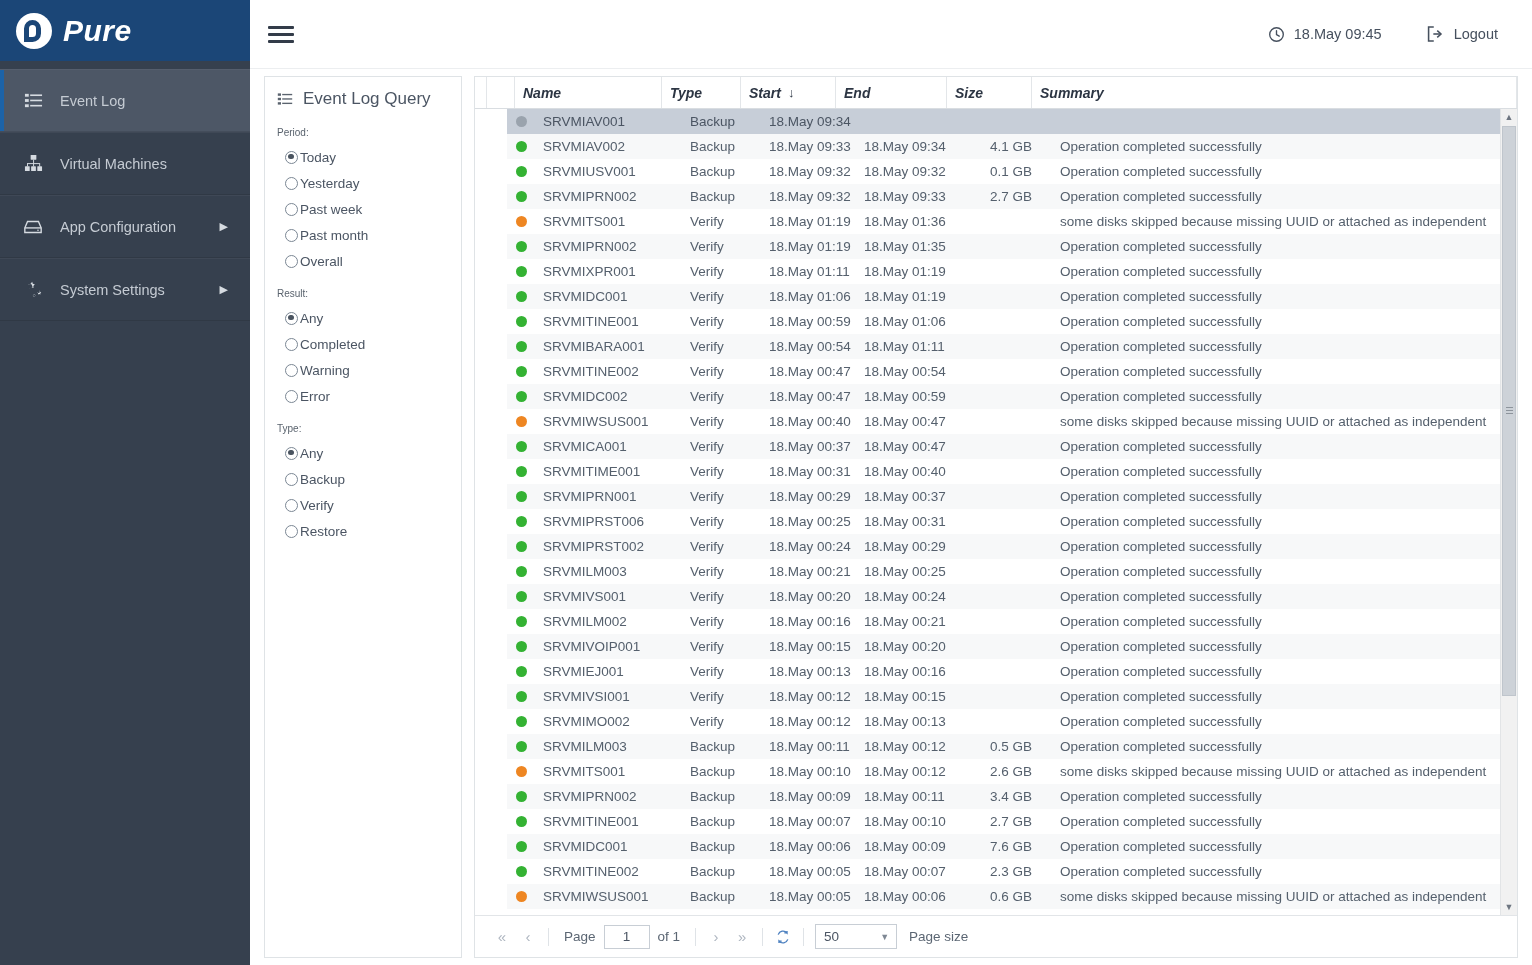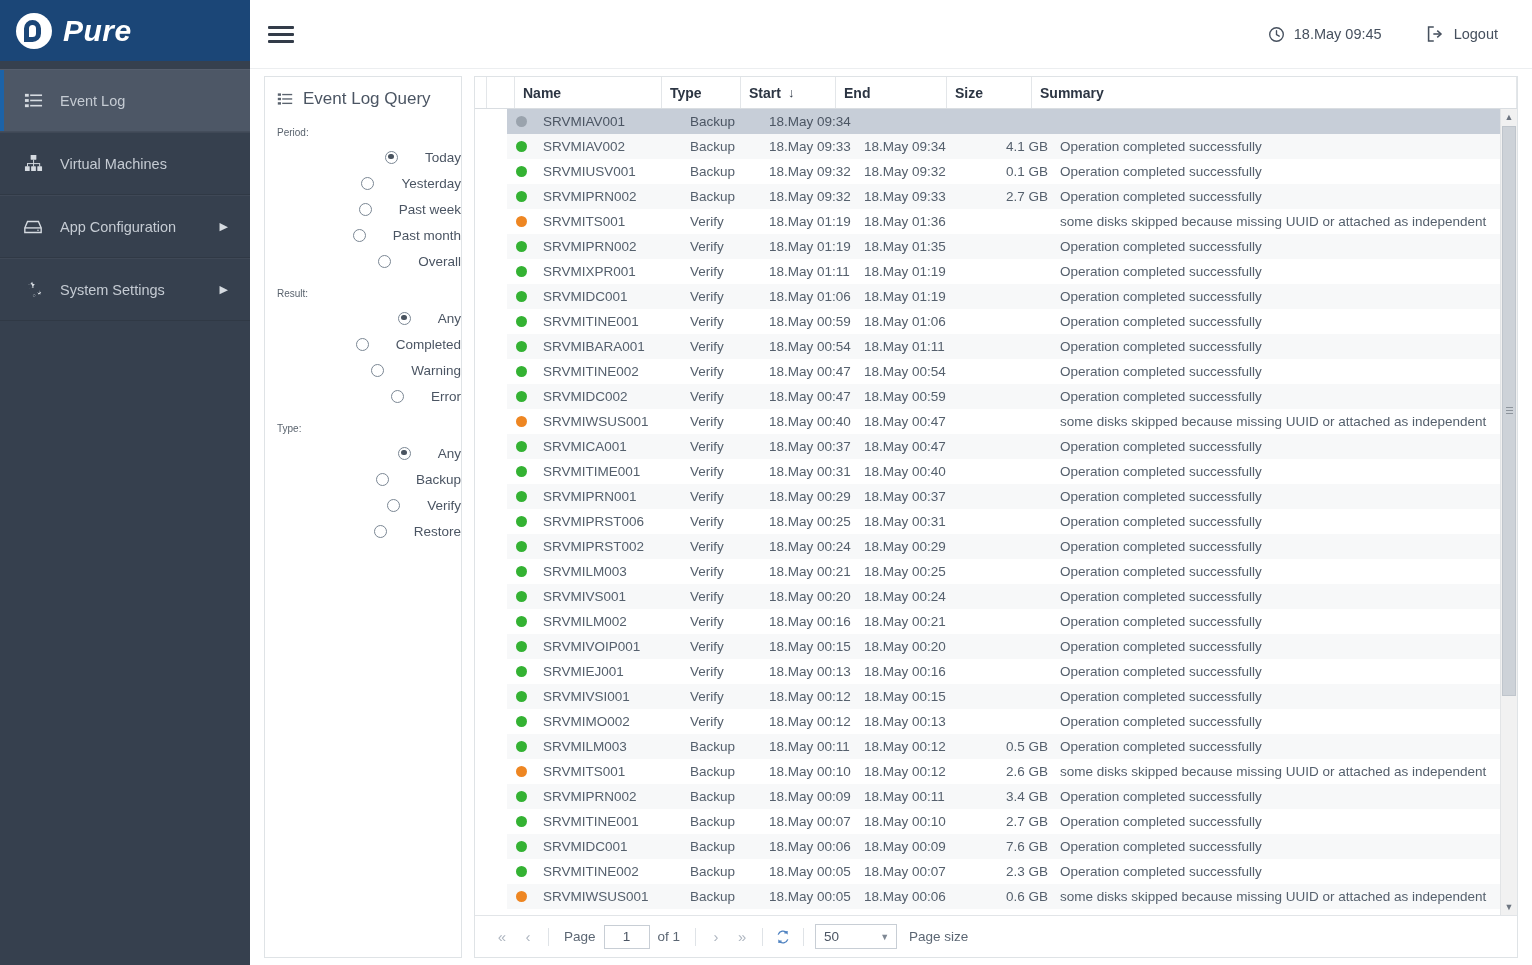--- a/index.html
+++ b/index.html
@@ -94,43 +94,43 @@
     padding: 12px 0 0 0;
   }
   .query-title {
     display: flex; align-items: center; gap: 10px;
     padding: 0 12px 0 12px; color: #4b5563; font-size: 17px;
     margin-bottom: 18px;
   }
   .group { padding: 0 0 0 12px; margin-bottom: 14px; }
   .group-label { color: #5a636e; font-size: 10px; margin-bottom: 6px; }
   .radio-row {
-    display: flex; align-items: center; gap: 27px;
-    height: 26px; cursor: pointer; padding-left: 8px; justify-content: flex-end;
+    display: flex; align-items: center; gap: 2px;
+    height: 26px; cursor: pointer; padding-left: 8px;
   }
   .radio {
     width: 13px; height: 13px; border-radius: 50%;
     border: 1.6px solid #7b8794; background: #fff;
     position: relative; flex: 0 0 13px;
   }
   .radio.checked::after {
     content: ""; position: absolute; left: 2.4px; top: 2.4px;
     width: 5.4px; height: 5.4px; border-radius: 50%; background: #4a5460;
   }
   .radio-label { color: #4b5563; font-size: 13.5px; }
 
   
   .table-panel {
     flex: 1; border: 1px solid #dfe3e6; background: #fff;
     display: flex; flex-direction: column; overflow: hidden;
   }
   .grid-head {
     display: flex; height: 32px; align-items: stretch;
     border-bottom: 1px solid #d9dde1; background: #fff;
-    color: #2c3543; font-size: 14px; font-weight: bold;
+    color: #2c3543; font-size: 14px; font-weight: bold; font-style: italic;
   }
   .grid-head .cell {
     display: flex; align-items: center;
     border-right: 1px solid #e3e6e9; padding-left: 8px;
   }
   .grid-body-wrap { flex: 1; display: flex; overflow: hidden; position: relative; }
   .grid-body { flex: 1; overflow: hidden; }
   .row {
     display: flex; height: 25px; align-items: center;
     font-size: 13.5px; color: #55606d; margin-left: 32px;
@@ -138,21 +138,21 @@
   .row:nth-child(odd)  { background: #ffffff; }
   .row:nth-child(even) { background: #f7f8f9; }
   .row.selected { background: #c7ced8 !important; color: #4b5563; }
   .row .cell { padding-left: 8px; overflow: hidden; white-space: nowrap; }
 
   .c-status { width: 28px; flex: 0 0 28px; display: flex; align-items: center; justify-content: center; padding: 0 !important; }
   .c-name   { width: 147px; flex: 0 0 147px; }
   .c-type   { width: 79px;  flex: 0 0 79px; }
   .c-start  { width: 95px;  flex: 0 0 95px; }
   .c-end    { width: 111px; flex: 0 0 111px; }
-  .c-size   { width: 85px;  flex: 0 0 85px; text-align: right; padding-right: 4px; padding-left: 0 !important; }
+  .c-size   { width: 85px;  flex: 0 0 85px; text-align: right; padding-right: 20px; padding-left: 0 !important; }
   .c-summary{ flex: 1; }
 
   .head-pad { width: 12px; flex: 0 0 12px; border-right: 1px solid #e3e6e9; }
 
   .dot { width: 11px; height: 11px; border-radius: 50%; display: inline-block; }
   .dot.ok      { background: #34b233; }
   .dot.warn    { background: #ee8622; }
   .dot.running { background: #9aa3ad; }
 
   .sort-arrow { margin-left: 7px; font-size: 13px; font-weight: normal; }

